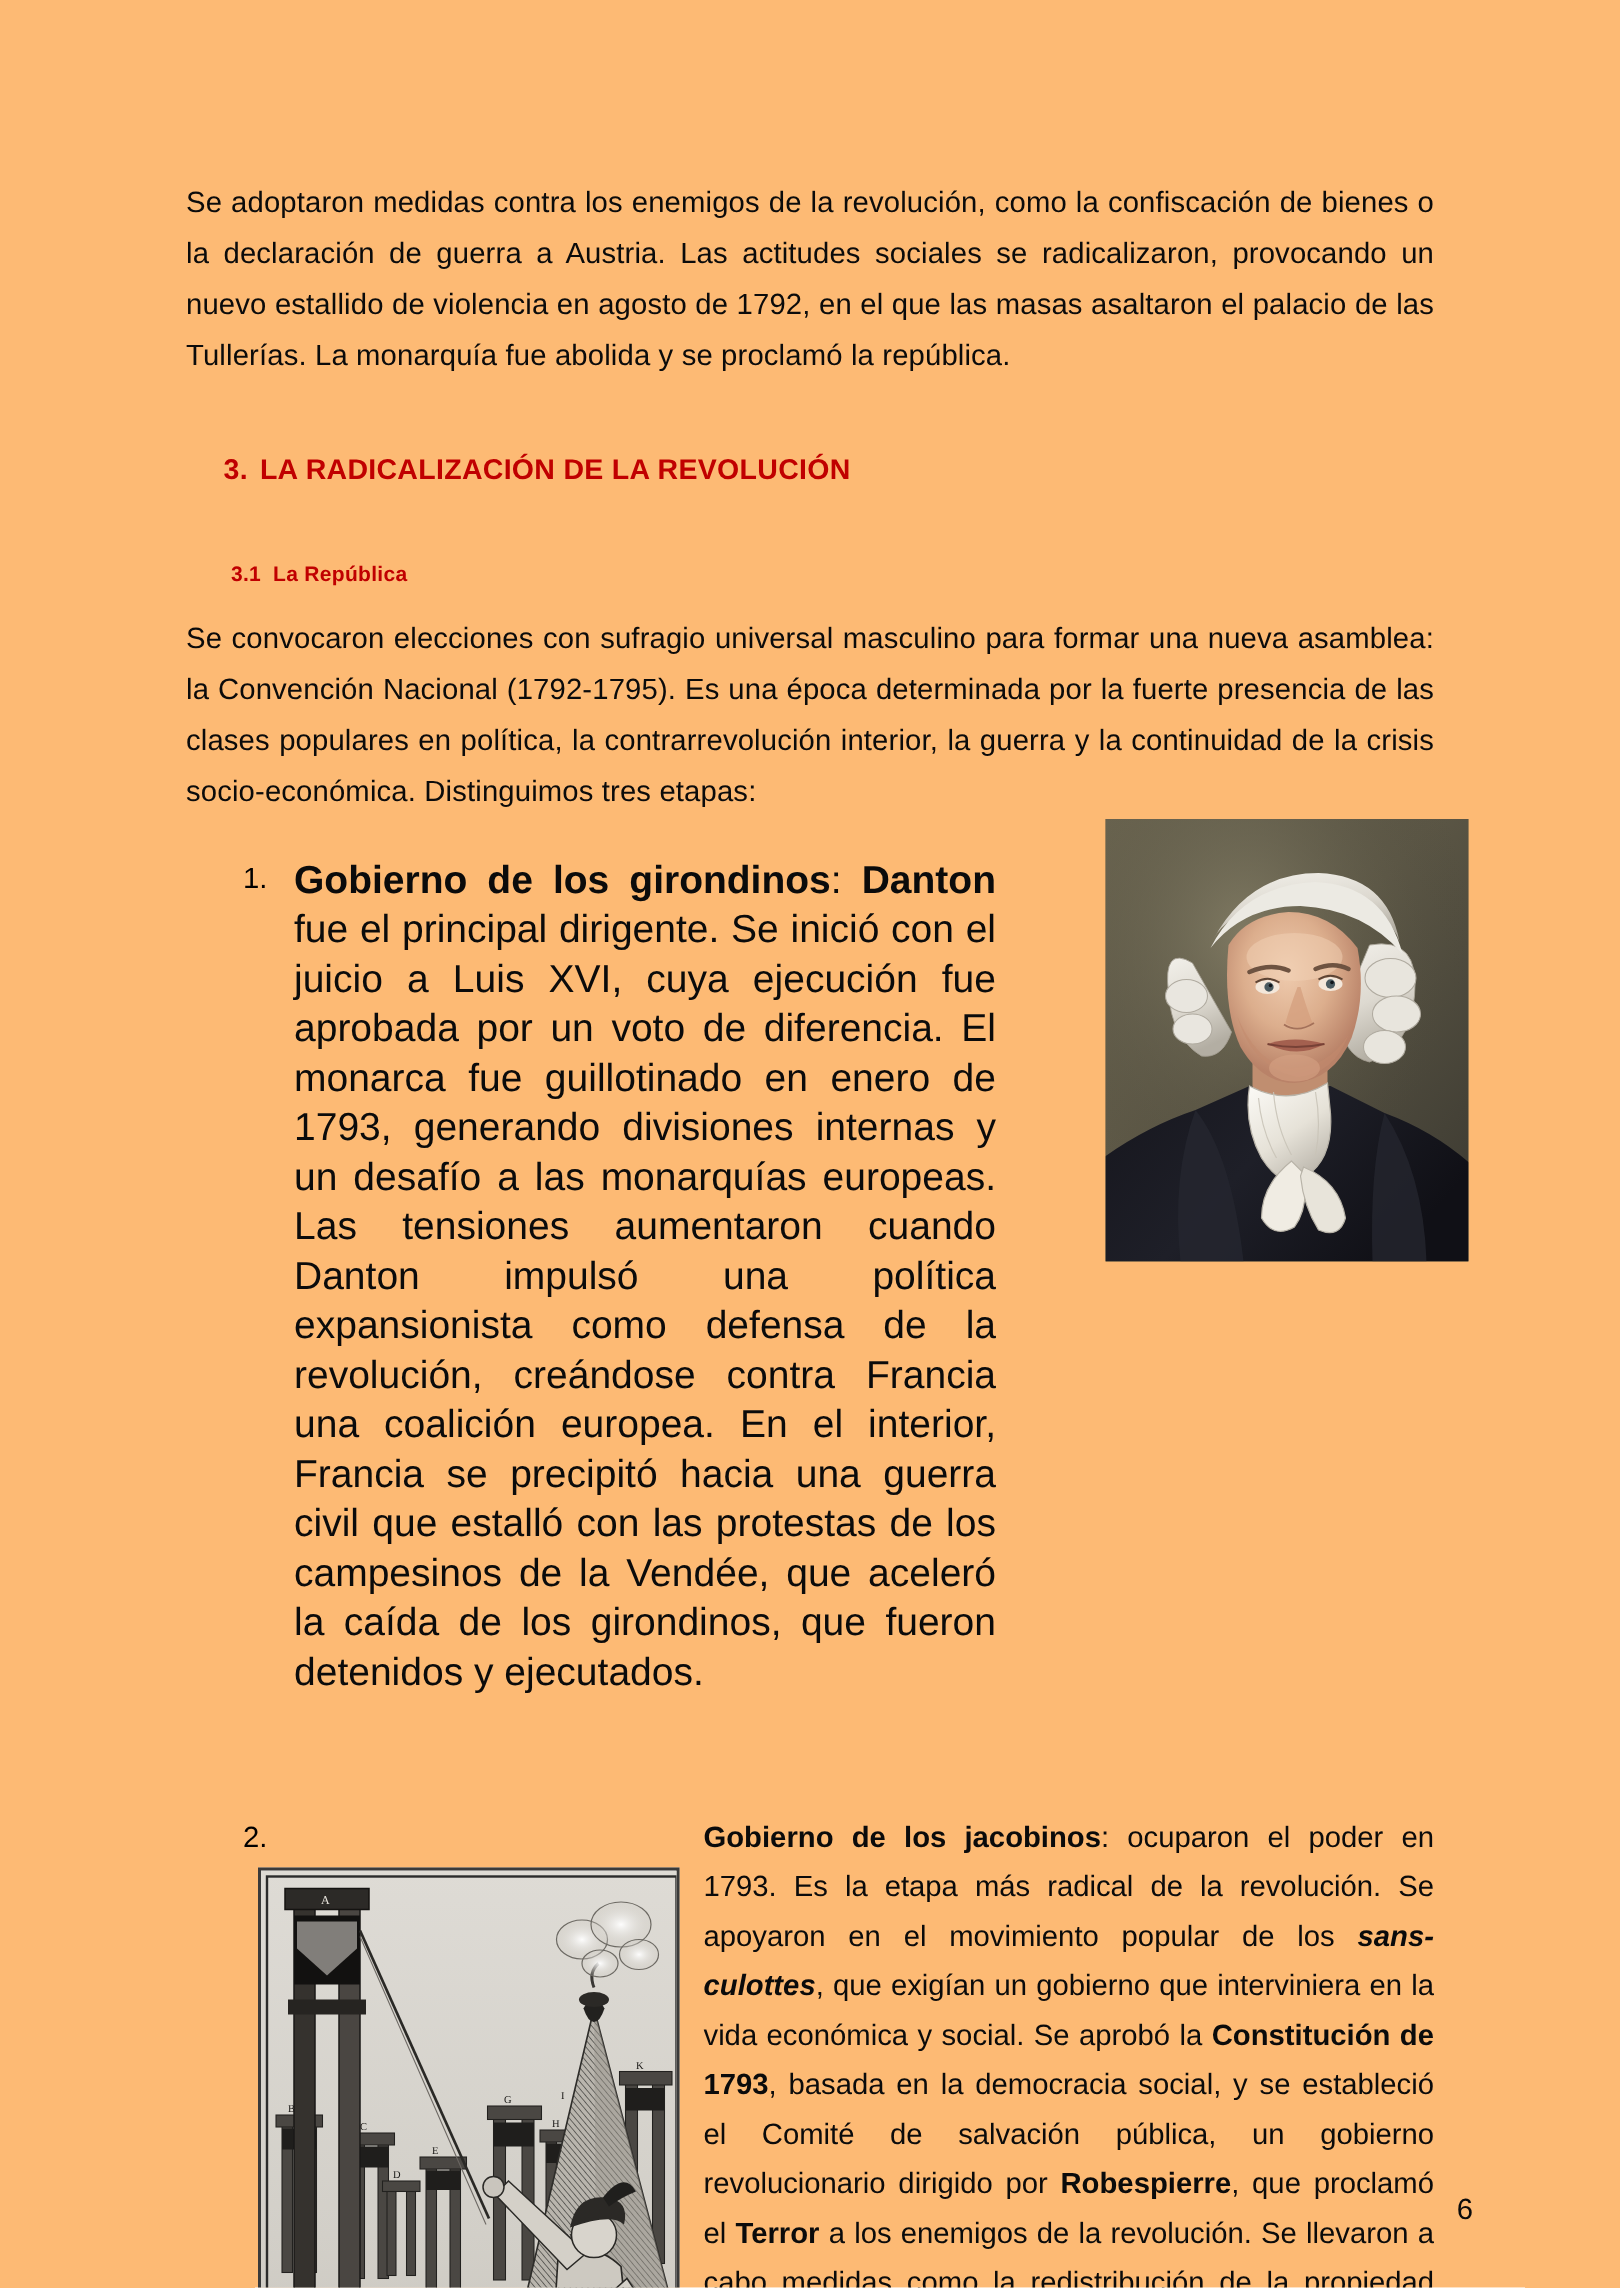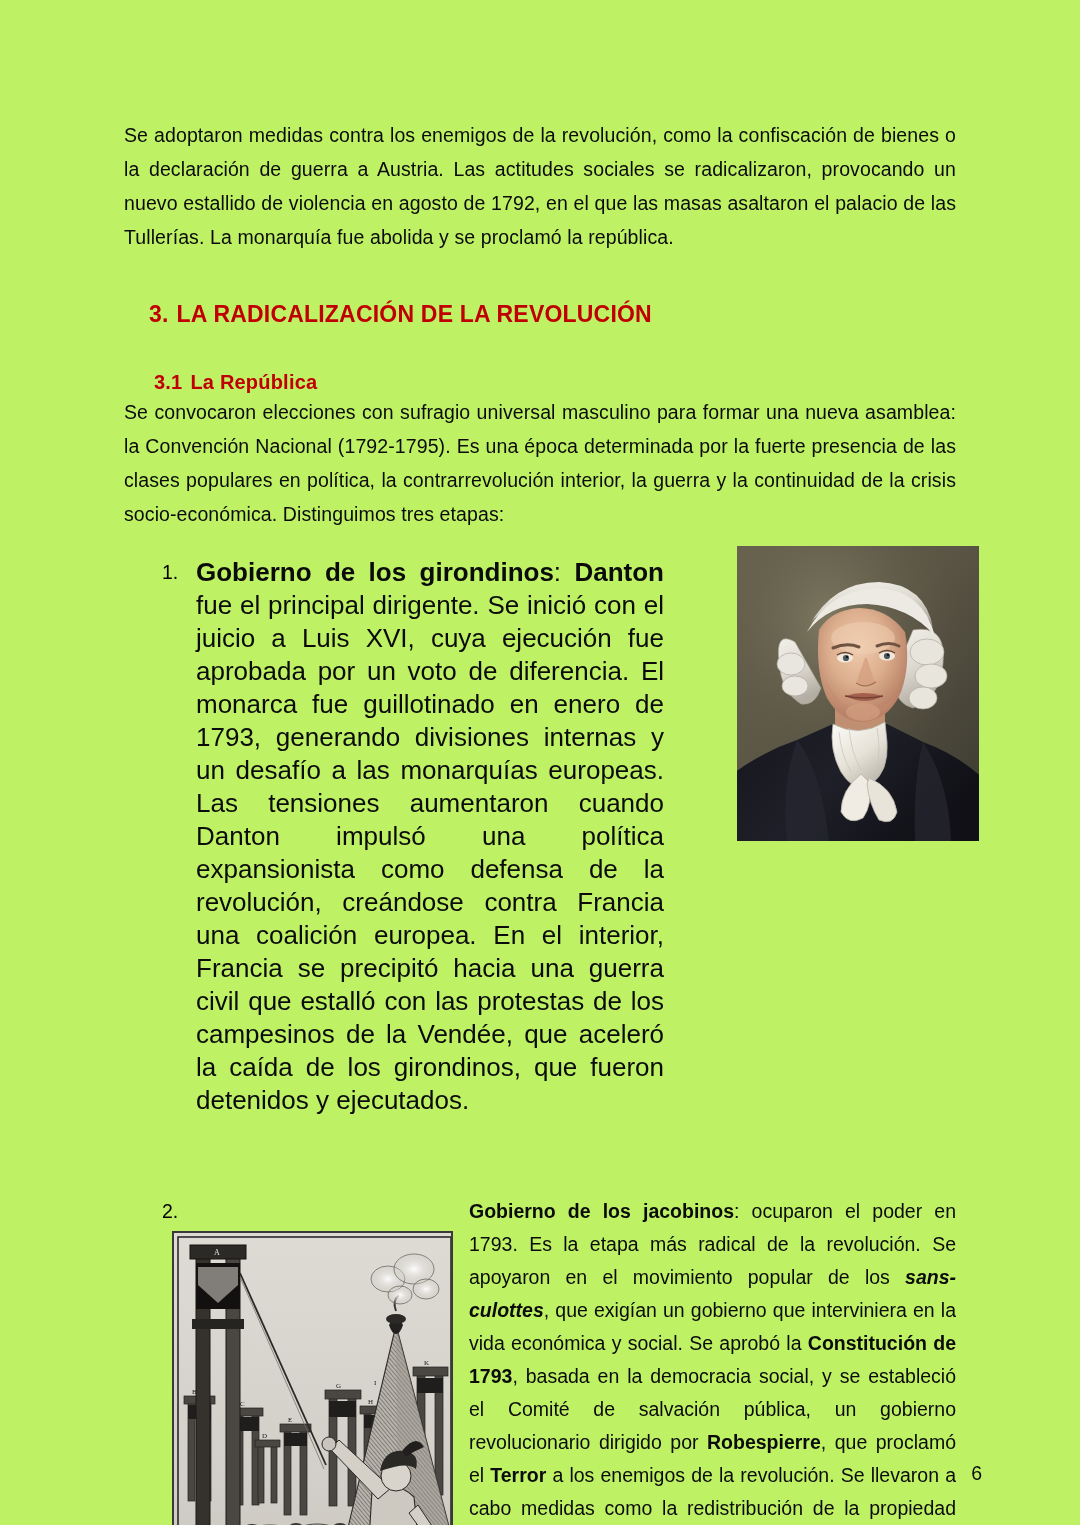--- a/index.html
+++ b/index.html
@@ -14,21 +14,21 @@
     font-family: "Liberation Sans", sans-serif;
     color: #000000;
     overflow: hidden;
   }
 
   .page {
     position: absolute;
     left: 0; top: 0;
     width: 1080px;
     height: 1525px;
-    background: #bef264;
+    background: #fdba74;
   }
 
   .content {
     position: absolute;
     left: 124px;
     top: 118px;
     width: 832px;
   }
 
   p.body-text {
@@ -40,31 +40,31 @@
     letter-spacing: 0.1px;
   }
 
   .para-intro {
     margin-bottom: 0;
   }
 
   h2.heading-1 {
     margin: 46px 0 0 0;
     padding-left: 25px;
-    font-size: 23px;
+    font-size: 19px;
     font-weight: bold;
     line-height: 28px;
     color: #C00000;
     letter-spacing: 0.2px;
   }
 
   h3.heading-2 {
-    margin: 41px 0 0 0;
+    margin: 41px 0 14px 0;
     padding-left: 30px;
-    font-size: 20px;
+    font-size: 14px;
     font-weight: bold;
     line-height: 26px;
     color: #C00000;
     letter-spacing: 0.2px;
   }
 
   .h2-num { margin-right: 8px; }
 
   .para-2 {
     margin-top: 38px;

